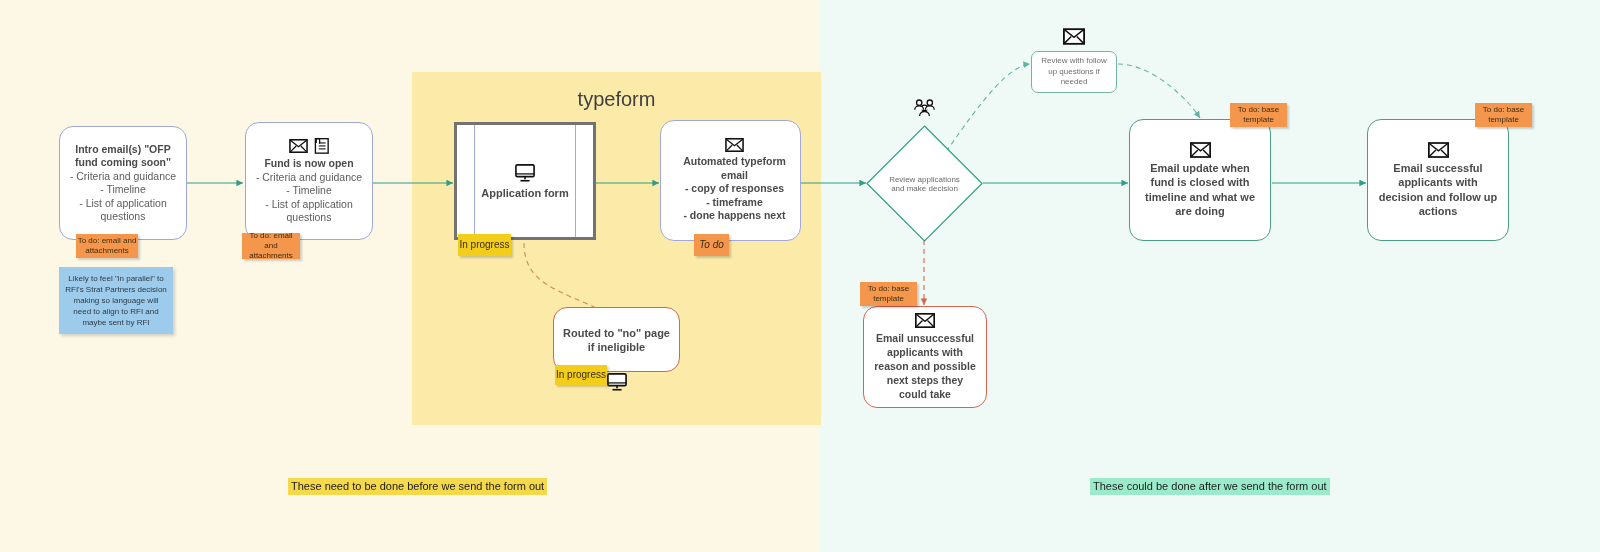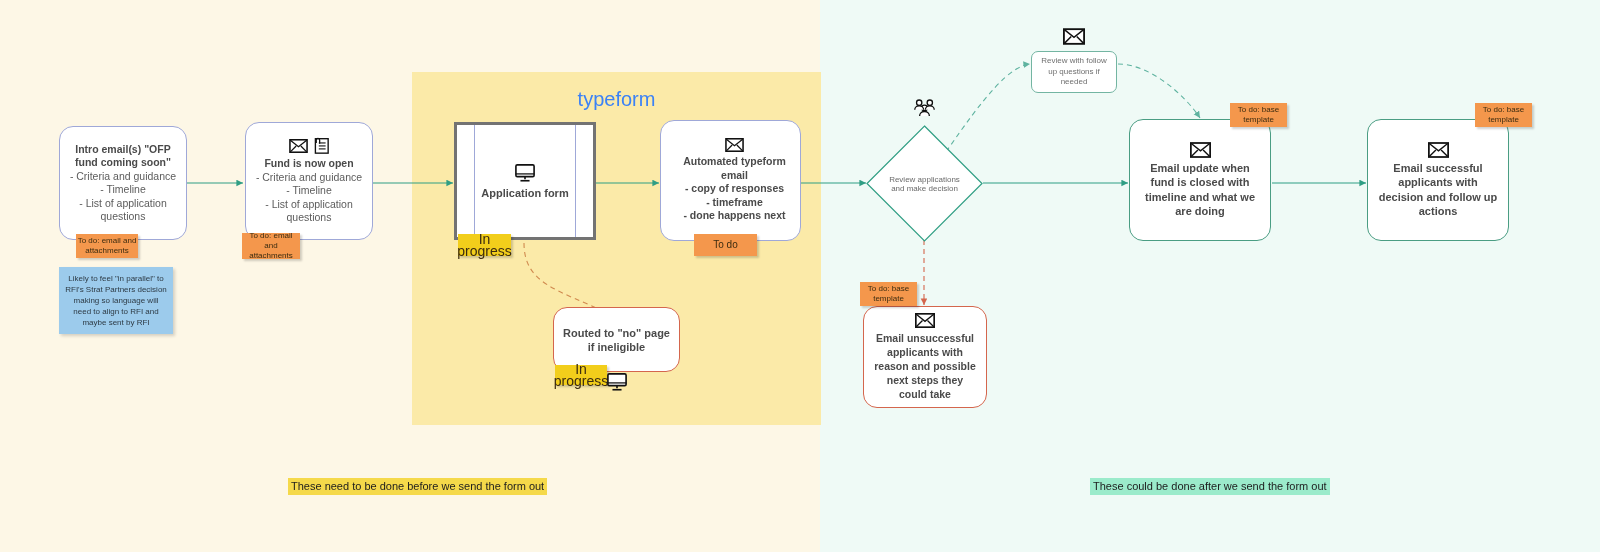--- a/index.html
+++ b/index.html
@@ -35,21 +35,21 @@
     left: 412px; top: 72px;
     width: 409px; height: 353px;
     background: #fbeaa8;
   }
   .typeform-title {
     position: absolute;
     left: 412px; top: 88px;
     width: 409px;
     text-align: center;
     font-size: 20px;
-    color: #3b82f6;
+    color: #404040;
     font-family: "Liberation Sans", sans-serif;
   }
 
   
   #links {
     position: absolute;
     left: 0; top: 0;
     width: 1600px; height: 552px;
     pointer-events: none;
   }
@@ -139,21 +139,21 @@
     text-align: center;
     font-size: 8px;
     line-height: 10px;
     color: #3c2c10;
     padding: 2px 0;
     box-shadow: 2px 2px 2px rgba(0,0,0,0.18);
     margin-left: 12px;
   }
   .badge-orange { background: #f4974c; }
   .badge-orange-lg { background: #f4974c; font-size: 10px; line-height: 12px; }
-  .badge-yellow-lg { background: #f2ce1b; font-size: 14px; line-height: 12px; }
+  .badge-yellow-lg { background: #f2ce1b; font-size: 10px; line-height: 12px; }
 
   .sticky-blue {
     position: absolute;
     box-sizing: border-box;
     background: #9ccbec;
     color: #2d3a44;
     font-size: 8px;
     line-height: 11px;
     text-align: center;
     display: flex; align-items: center; justify-content: center;
@@ -300,21 +300,21 @@
           <rect x="1" y="1" width="22" height="16" fill="#fff" stroke="#111" stroke-width="2"></rect>
           <path d="M1.5,1.5 L12,10 L22.5,1.5" fill="none" stroke="#111" stroke-width="1.6"></path>
           <path d="M1.5,16.5 L9,9 M22.5,16.5 L15,9" fill="none" stroke="#111" stroke-width="1.6"></path>
         </svg>
     </span>
     <div class="title">Automated typeform email</div>
     <div class="title">- copy of responses</div>
     <div class="title">- timeframe</div>
     <div class="title">- done happens next</div>
   </div>
-  <div class="badge badge-orange-lg" style="left:682px; top:234px; width:63px; height:22px;">To do</div>
+  <div class="badge badge-orange-lg" style="left:682px; top:234px; width:35px; height:22px;font-style:italic;">To do</div>
 
   <span class="icon" style="left:913px; top:98px;">
     <svg width="23" height="19" viewBox="0 0 26 21">
       <circle cx="7" cy="5" r="3" fill="#fff" stroke="#111" stroke-width="1.5"></circle>
       <circle cx="19" cy="5" r="3" fill="#fff" stroke="#111" stroke-width="1.5"></circle>
       <circle cx="13" cy="11" r="3.2" fill="#fff" stroke="#111" stroke-width="1.5"></circle>
       <path d="M2,13 a5,4.5 0 0 1 10,0" fill="#fff" stroke="#111" stroke-width="1.5"></path>
       <path d="M14,13 a5,4.5 0 0 1 10,0" fill="#fff" stroke="#111" stroke-width="1.5"></path>
       <path d="M7.5,20 a5.5,5 0 0 1 11,0" fill="#fff" stroke="#111" stroke-width="1.5"></path>
     </svg>

